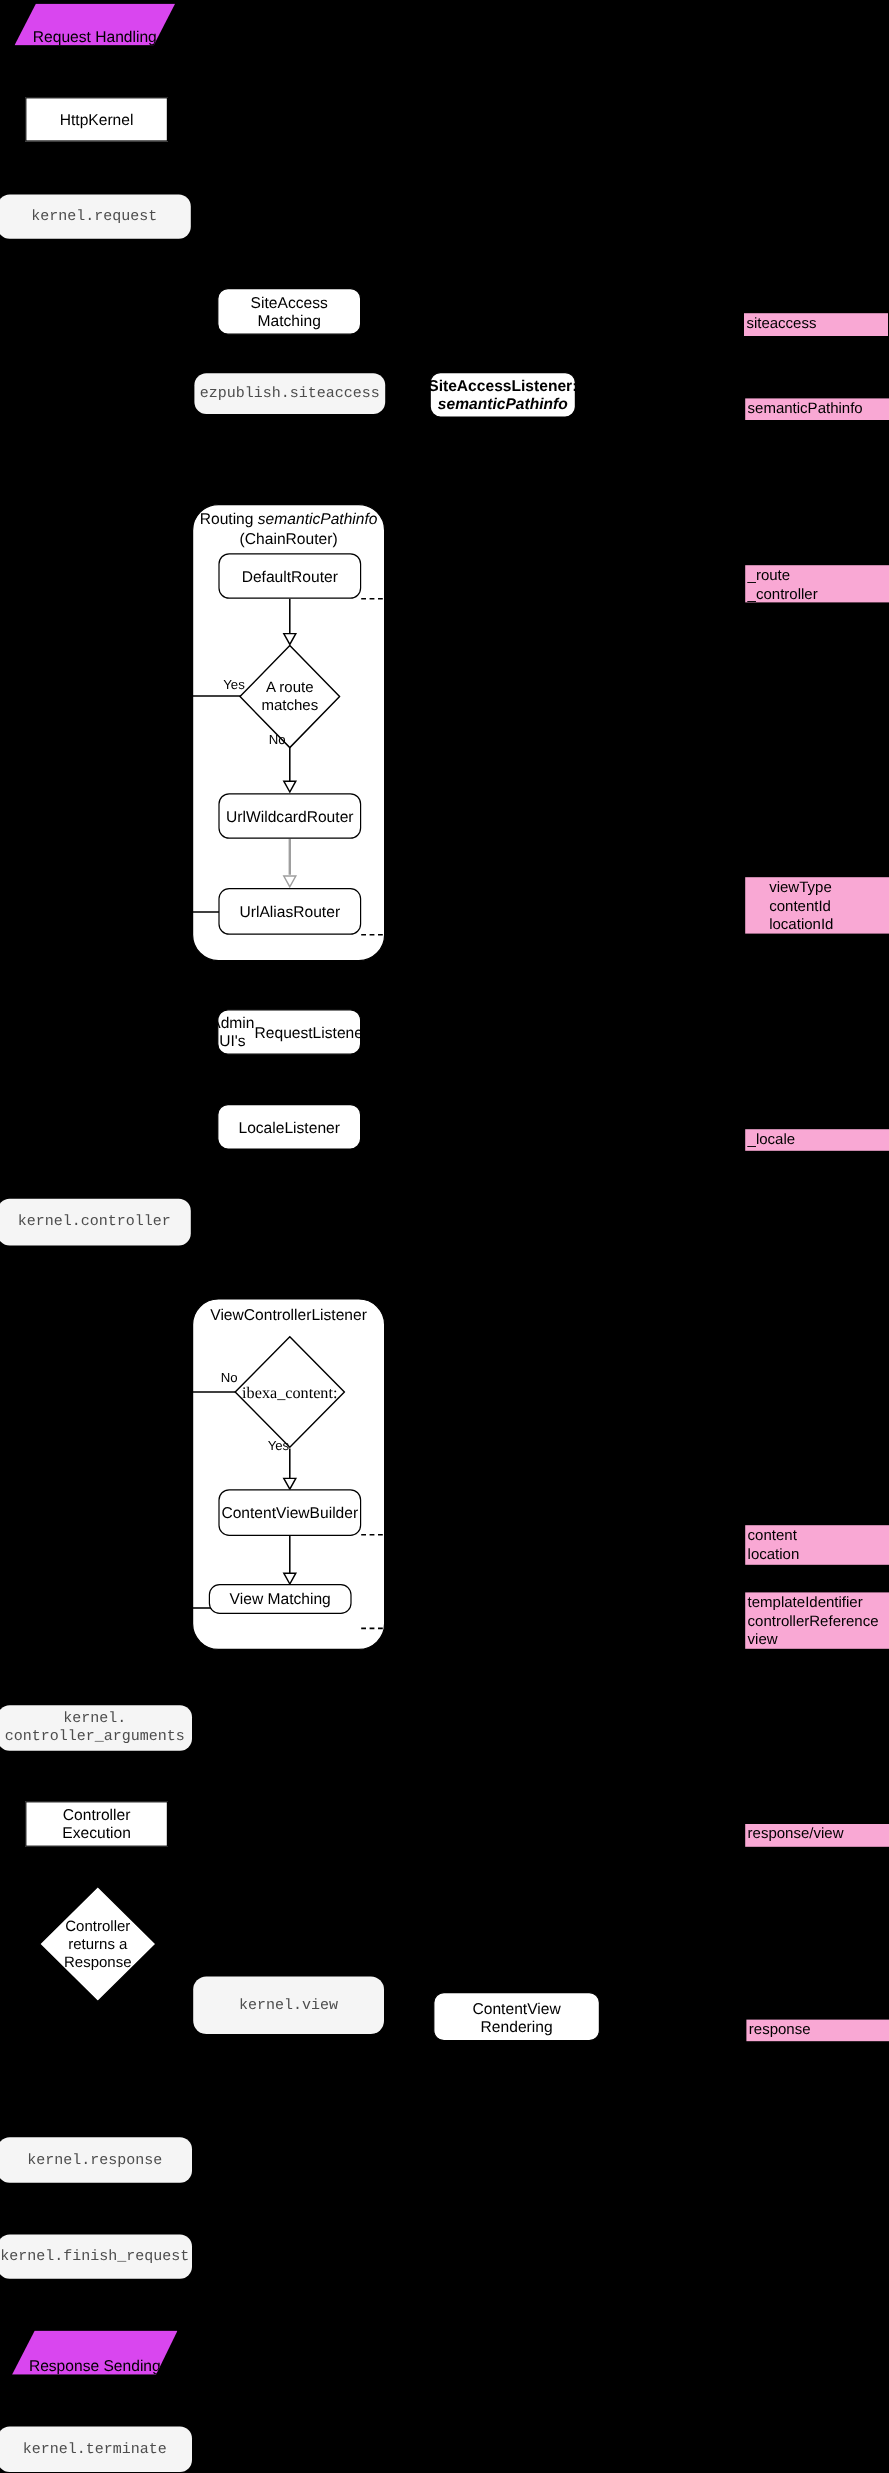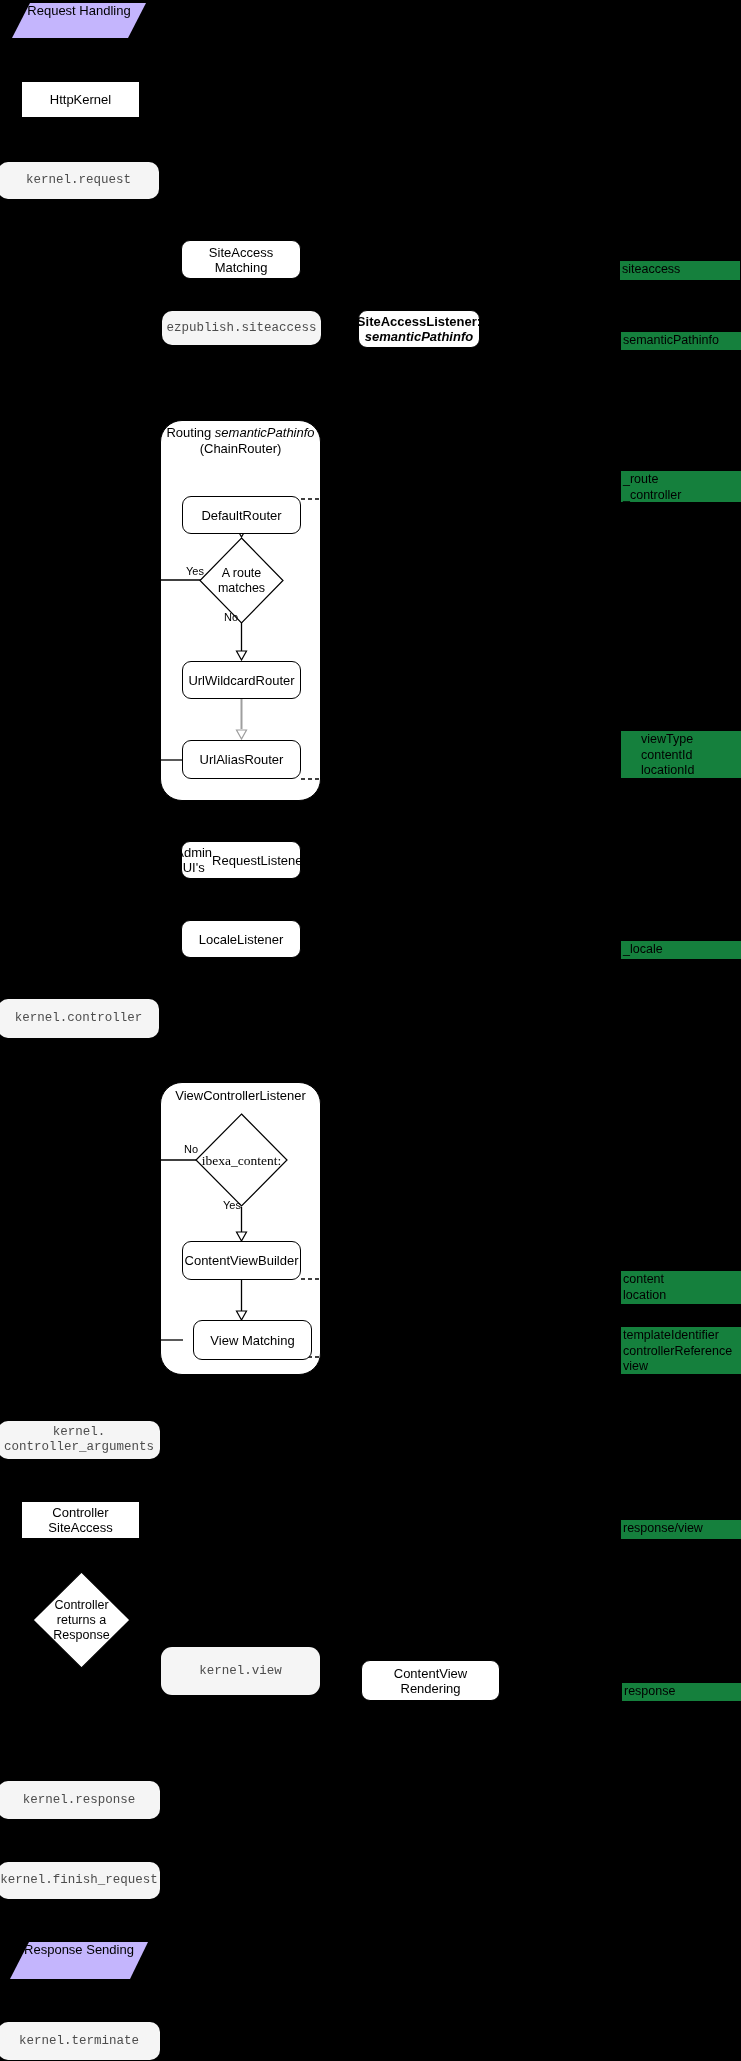--- a/index.html
+++ b/index.html
@@ -8,23 +8,23 @@
   .box{position:absolute;background:#fff;border:1px solid #000;border-radius:9px;
        display:flex;align-items:center;justify-content:center;text-align:center;
        font-size:13px;line-height:15px;box-sizing:border-box;}
   .sq{border-radius:0;}
   .container{position:absolute;background:#fff;border:1px solid #000;border-radius:22px;box-sizing:border-box;}
   .ctitle{position:absolute;text-align:center;font-size:13px;line-height:16px;}
   .evt{position:absolute;background:#f5f5f5;border-radius:10px;
        display:flex;align-items:center;justify-content:center;text-align:center;
        font-family:"Liberation Mono","DejaVu Sans Mono",monospace;
        font-size:12.5px;line-height:15px;color:#4d4d4d;box-sizing:border-box;}
-  .bar{position:absolute;left:621px;width:120px;background:#15803d;color:#000;
+  .bar{position:absolute;left:621px;width:120px;background:#f9a8d4;color:#000;
        font-size:12.5px;line-height:15.5px;padding:1px 0 1px 2px;box-sizing:border-box;}
-  .para{position:absolute;background:#c4b5fd;display:flex;align-items:flex-start;justify-content:center;
+  .para{position:absolute;background:#d946ef;display:flex;align-items:flex-end;justify-content:center;
         font-size:13px;}
   .dlabel{position:absolute;display:flex;align-items:center;justify-content:center;
           text-align:center;font-size:12.5px;line-height:15px;}
   .yn{position:absolute;font-size:11px;text-align:right;}
   .it{font-style:italic;}
   .serif{font-family:"Liberation Serif",serif;font-size:13.5px;text-align:center;}
   svg{position:absolute;display:block;}
   svg line{stroke:#000;stroke-width:1.3;}
   svg line.dash{stroke-dasharray:4,3;}
   svg line.gray{stroke:#9e9e9e;stroke-width:2;}
@@ -88,21 +88,21 @@
   <div class="ctitle" style="left:160px;top:425px;width:161px;">
     <span>Routing </span><span class="it">semanticPathinfo</span><br>
     <span>(ChainRouter)</span>
   </div>
 
   <div class="bar" style="top:471px;height:31px;">
     <span>_route</span><br>
     <span>_controller</span>
   </div>
 
-  <div class="box" style="left:182px;top:461px;width:119px;height:38px;margin-top:35px;">
+  <div class="box" style="left:182px;top:461px;width:119px;height:38px;">
     <span>DefaultRouter</span>
   </div>
 
   <svg style="left:199px;top:537px;" width="85" height="87" viewBox="0 0 85 87">
     <polygon class="dia" points="42.5,1 84,43.5 42.5,86 1,43.5"></polygon>
   </svg>
   <div class="dlabel" style="left:199px;top:537px;width:85px;height:87px;flex-direction:column;">
     <span>A route</span>
     <span>matches</span>
   </div>
@@ -164,37 +164,37 @@
 
   <div class="box" style="left:182px;top:1241px;width:119px;height:39px;">
     <span>ContentViewBuilder</span>
   </div>
 
   <div class="bar" style="top:1248px;height:33px;margin-top:23px;">
     <span>content</span><br>
     <span>location</span>
   </div>
 
-  <div class="box" style="left:193px;top:1320px;width:119px;height:40px;">
+  <div class="box" style="left:174px;top:1320px;width:119px;height:25px;">
     <span>View Matching</span>
   </div>
 
   <div class="bar" style="top:1327px;height:47px;">
     <span>templateIdentifier</span><br>
     <span>controllerReference</span><br>
     <span>view</span>
   </div>
 
   <div class="evt" style="left:-2px;top:1421px;width:162px;height:38px;flex-direction:column;">
     <span>kernel.</span>
     <span>controller_arguments</span>
   </div>
 
   <div class="box sq" style="left:21px;top:1501px;width:119px;height:38px;">
-    <span>Controller SiteAccess</span>
+    <span>Controller Execution</span>
   </div>
 
   <div class="bar" style="top:1520px;height:19px;">
     <span>response/view</span>
   </div>
 
   <svg style="left:32px;top:1571px;" width="99" height="98" viewBox="0 0 99 98">
     <polygon class="dia" points="49.5,1 98,49 49.5,97 1,49"></polygon>
   </svg>
   <div class="dlabel" style="left:32px;top:1571px;width:99px;height:98px;flex-direction:column;font-size:12.5px;">

